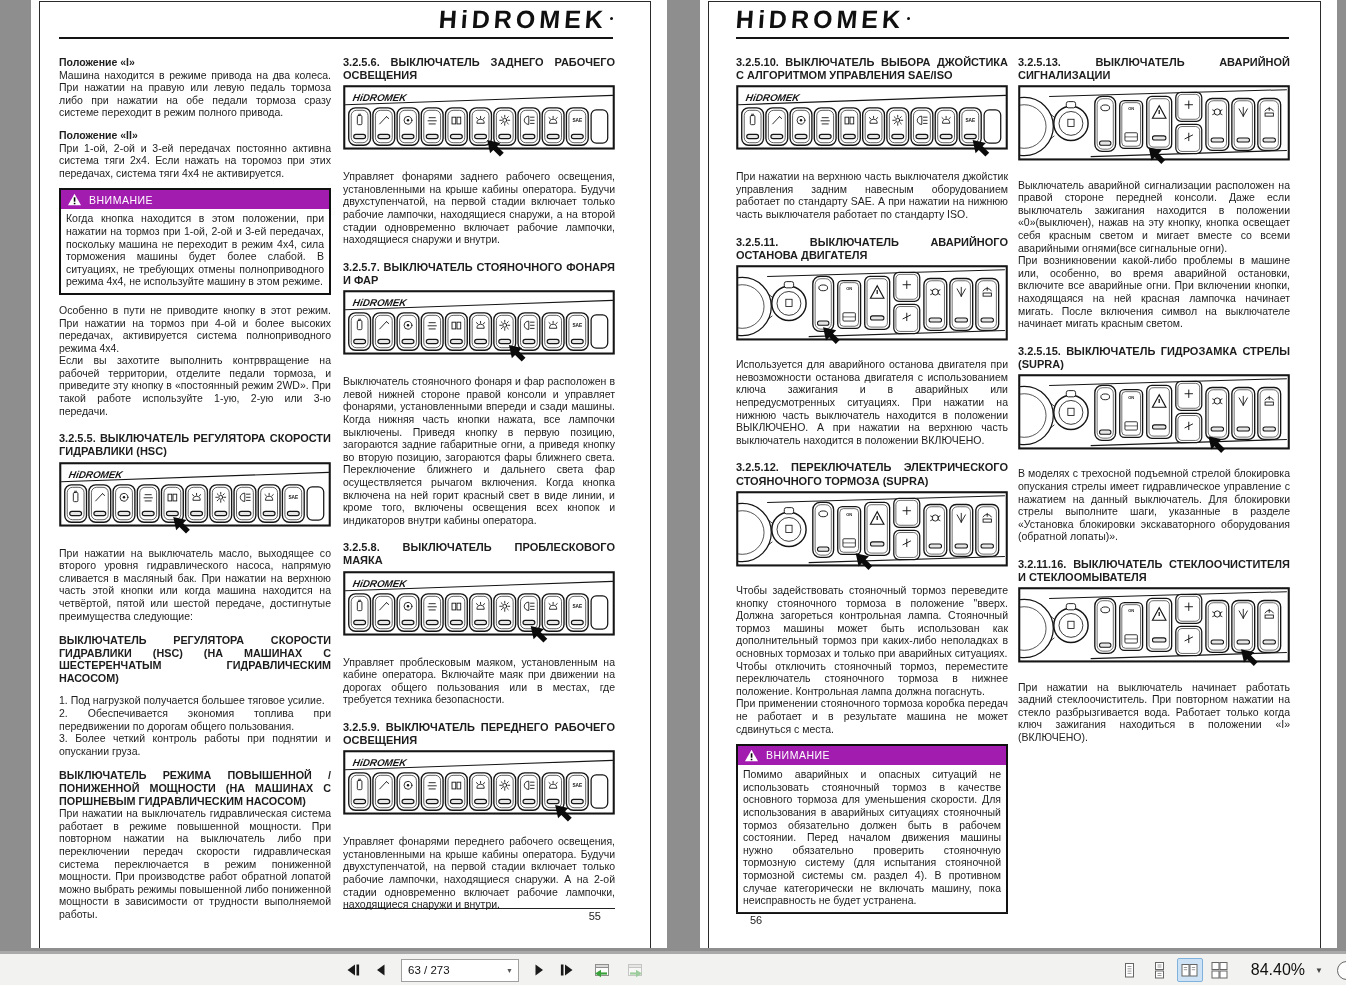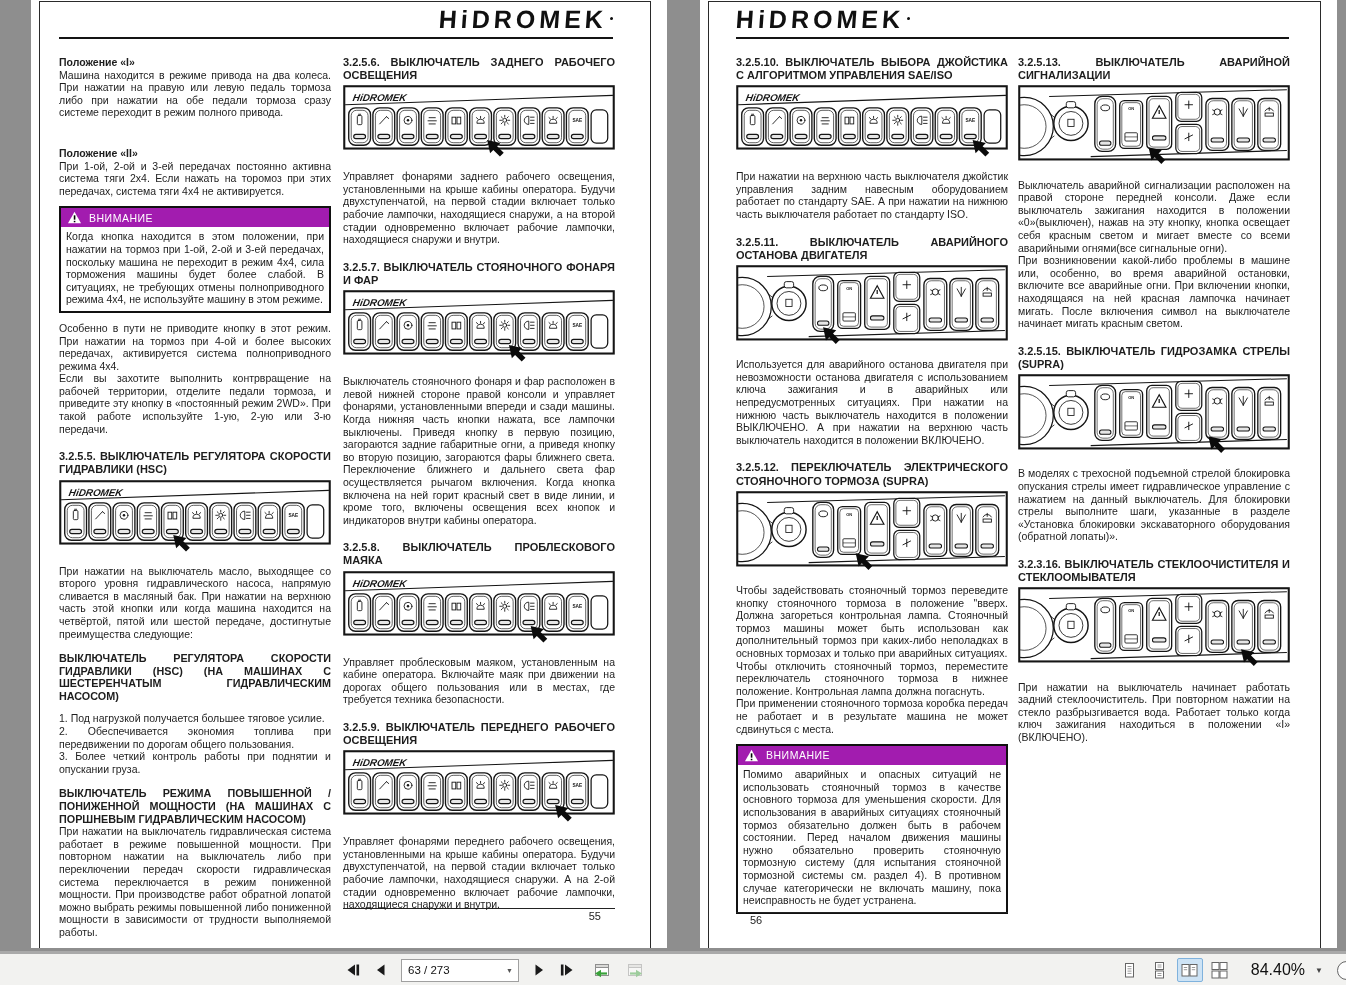--- a/index.html
+++ b/index.html
@@ -33,21 +33,21 @@
   .header-left  .logo{text-align:left;}
   .header-rule{border-bottom:2px solid #141414;margin-top:3px;}
   .col{position:absolute;top:56px;width:272px;}
   .page-left  .col1{left:28px;}  .page-left  .col2{left:312px;}
   .page-right .col1{left:36px;}  .page-right .col2{left:318px;}
   
   .blk{
     font-size:10.5px;line-height:12.6px;color:#1d1d1d;
     text-align:justify;margin:0;
   }
-  .blk-heading{font-weight:bold;text-align:left;margin-top:28px;}
+  .blk-heading{font-weight:bold;text-align:left;margin-top:10px;}
   .blk-para{margin-top:10px;}
   .blk-cont{margin-top:0;}
   .blk-section{font-weight:bold;margin-top:15px;margin-bottom:3px;font-size:11px;line-height:13.2px;}
   .blk-boldpara{font-weight:bold;margin-top:12px;font-size:10.8px;}
   .blk-figure{margin:3px 0 6px 0;line-height:0;}
   .blk-figure + .blk-boldpara{margin-top:2px;}
   .blk-figure svg{width:100%;height:auto;}
   .col > .blk:first-child{margin-top:0;}
   
   .blk-warning{border:2px solid #111;margin-top:9px;margin-bottom:9px;}
@@ -1024,21 +1024,21 @@
                   <path d="M-4 -1 a4.5 4.5 0 0 1 8 0 M0 -4.5 v3"></path>
                 </g>
                 <rect x="5" y="38" width="12" height="4" rx="2" fill="#e6e6e6" stroke="#151515" stroke-width="1"></rect>
               </g>
             </g>
             <g transform="translate(183.39999999999998,60) rotate(-45)">
               <path d="M0 0 L7 11 L2.6 11 L2.6 20 L-2.6 20 L-2.6 11 L-7 11 Z" fill="#0b0b0b"></path>
             </g>
           </svg></div>
         <div class="blk blk-cont">В моделях с трехосной подъемной стрелой блокировка опускания стрелы имеет гидравлическое управление с нажатием на данный выключатель. Для блокировки стрелы выполните шаги, указанные в разделе «Установка блокировки экскаваторного оборудования (обратной лопаты)».</div>
-        <div class="blk blk-section">3.2.3.16. ВЫКЛЮЧАТЕЛЬ СТЕКЛООЧИСТИТЕЛЯ И СТЕКЛООМЫВАТЕЛЯ</div>
+        <div class="blk blk-section">3.2.11.16. ВЫКЛЮЧАТЕЛЬ СТЕКЛООЧИСТИТЕЛЯ И СТЕКЛООМЫВАТЕЛЯ</div>
         <div class="blk blk-figure"><svg viewBox="0 0 262 84" xmlns="http://www.w3.org/2000/svg">
             <defs>
               <clipPath id="cp4">
                 <rect x="2" y="2" width="258" height="69"></rect>
               </clipPath>
             </defs>
             <rect x="1.2" y="1.2" width="259.6" height="70.5" fill="#fff" stroke="#151515" stroke-width="2"></rect>
             <g clip-path="url(#cp4)">
               <circle cx="6" cy="40" r="28" fill="none" stroke="#151515" stroke-width="1.2"></circle>
               <circle cx="6" cy="40" r="21" fill="none" stroke="#151515" stroke-width="0.7"></circle>

